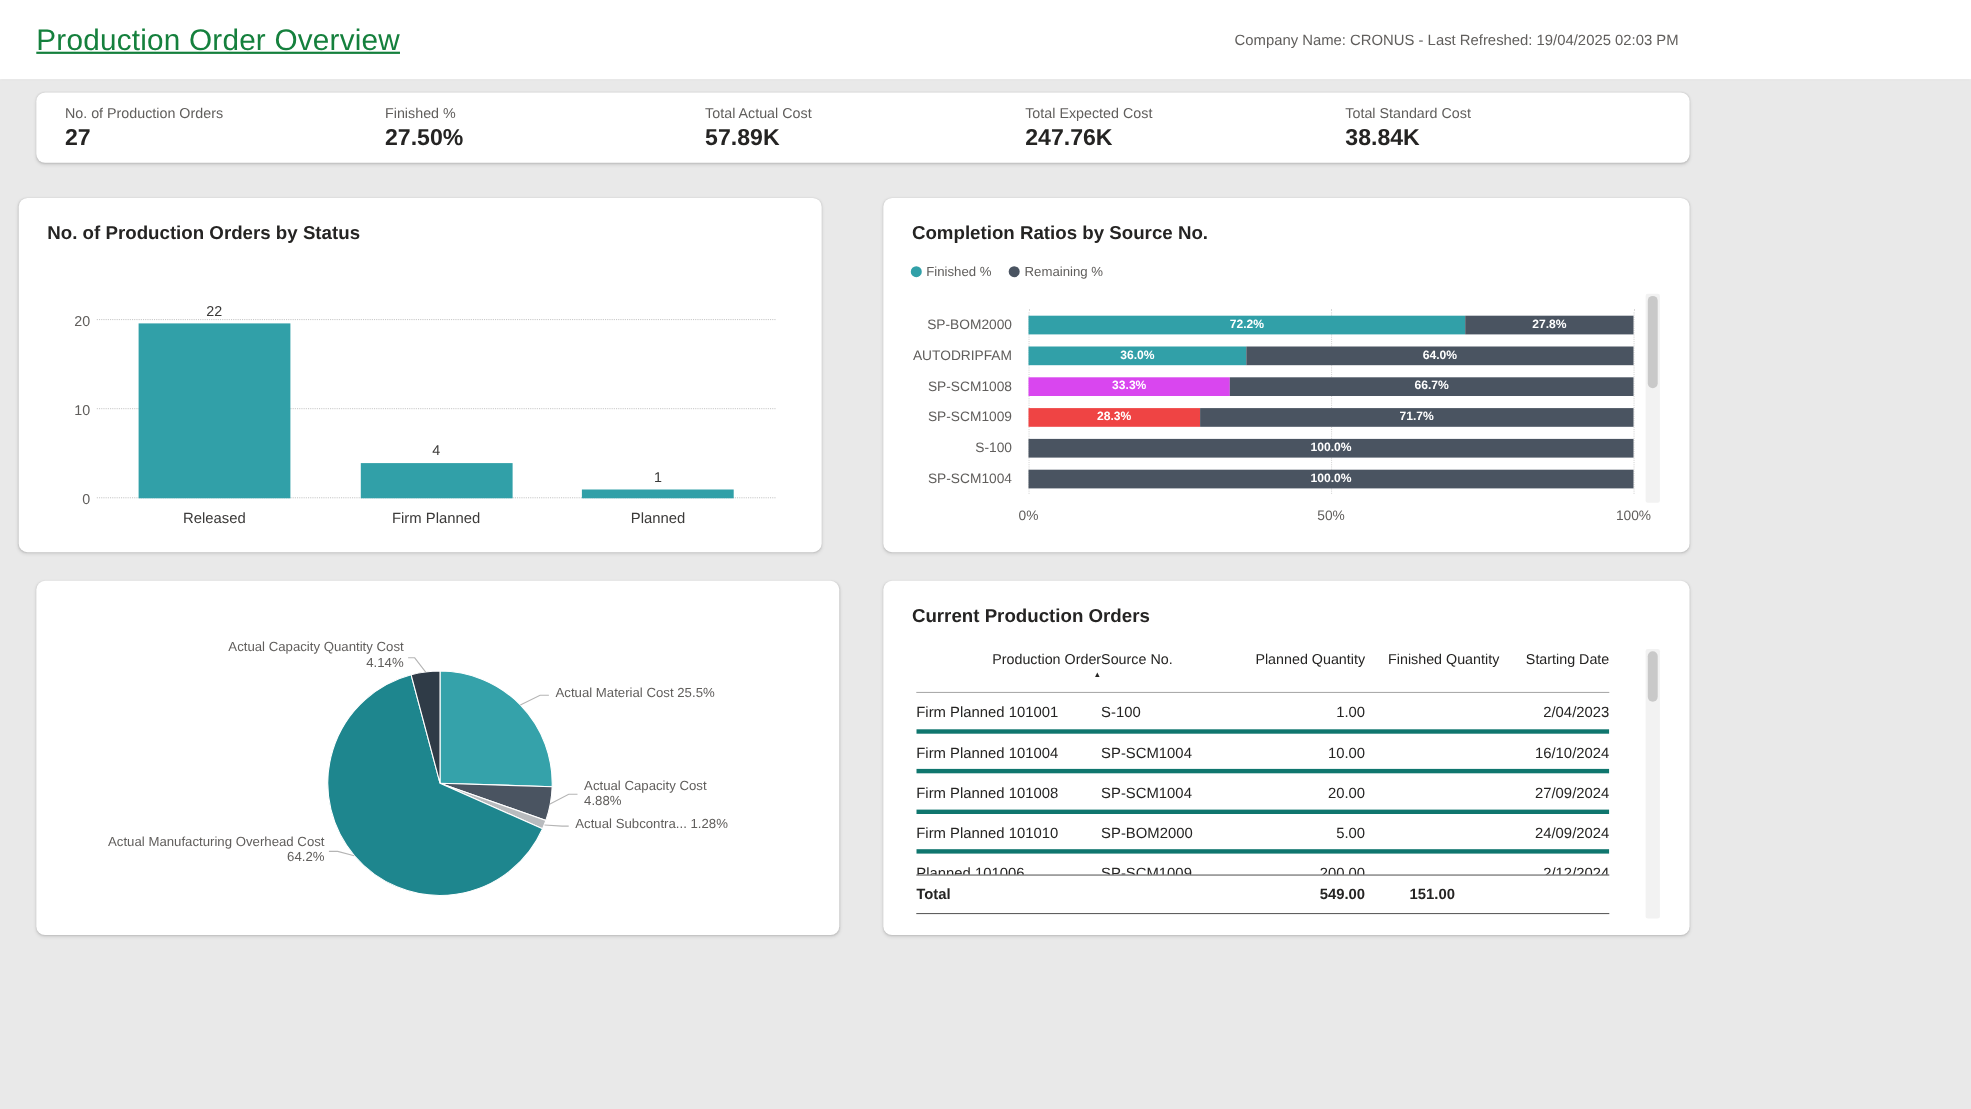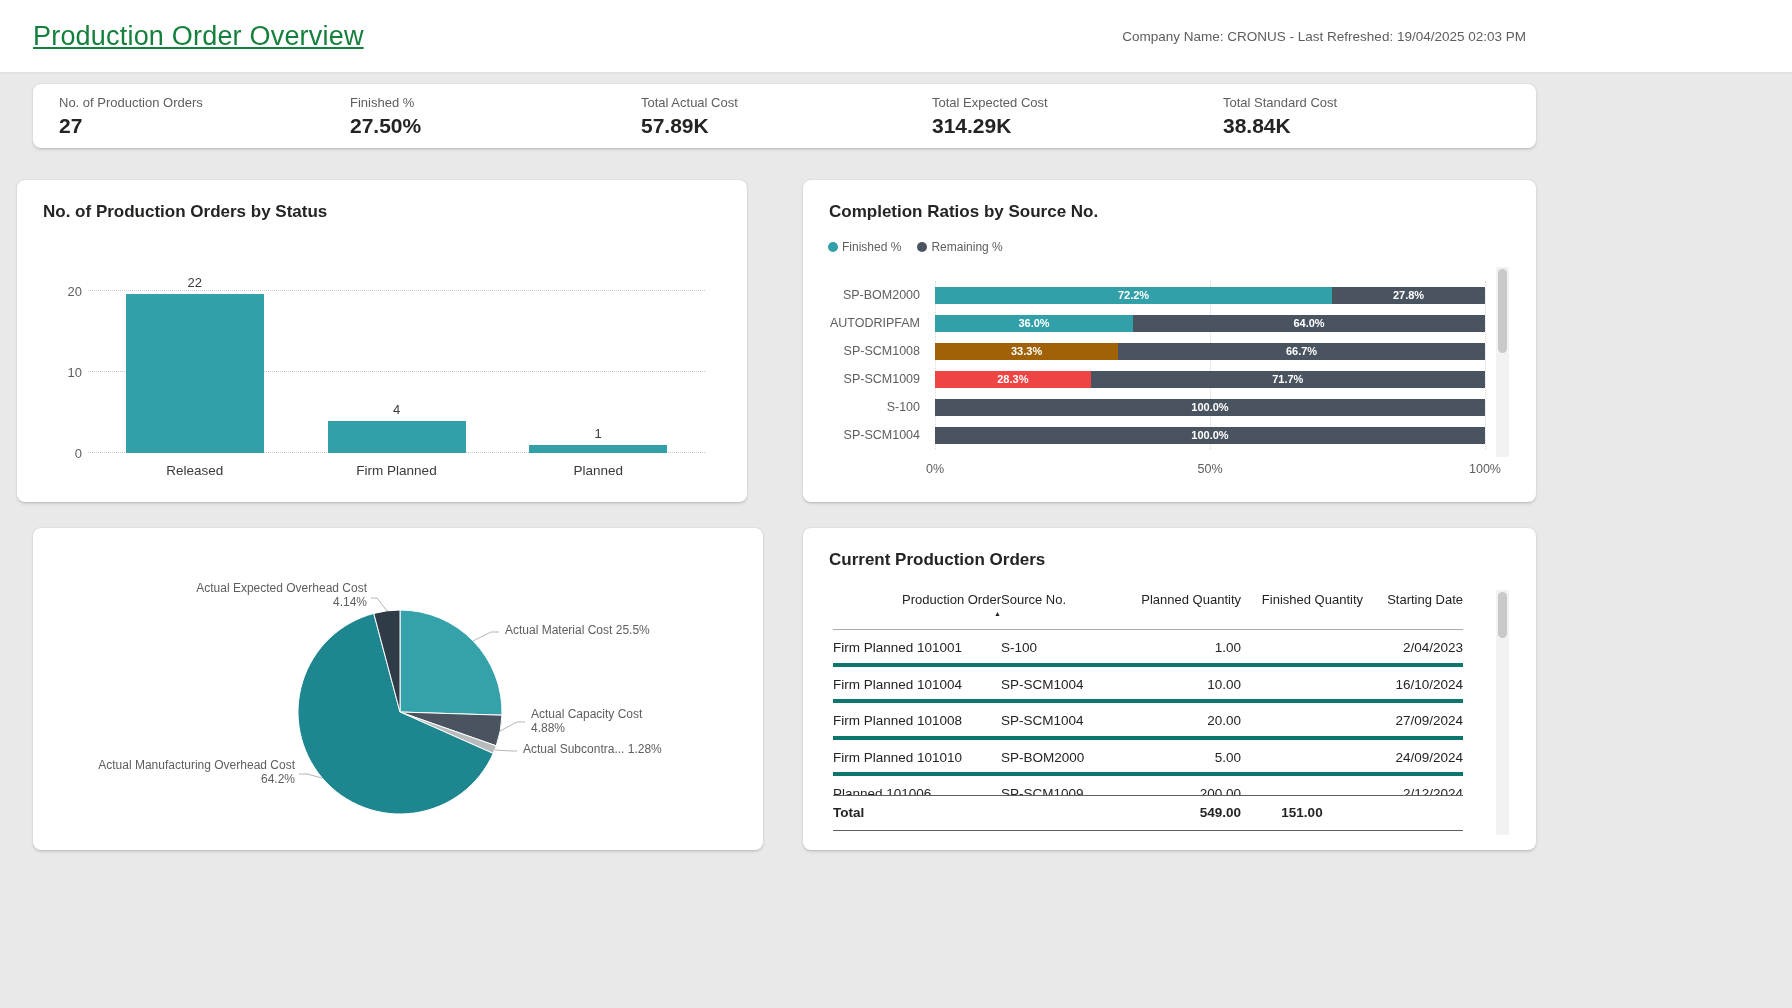--- a/index.html
+++ b/index.html
@@ -104,21 +104,21 @@
   <div class="kpi-item">
     <div class="kpi-label">Finished %</div>
     <div class="kpi-value">27.50%</div>
   </div>
   <div class="kpi-item">
     <div class="kpi-label">Total Actual Cost</div>
     <div class="kpi-value">57.89K</div>
   </div>
   <div class="kpi-item">
     <div class="kpi-label">Total Expected Cost</div>
-    <div class="kpi-value">314.29K</div>
+    <div class="kpi-value">247.76K</div>
   </div>
   <div class="kpi-item">
     <div class="kpi-label">Total Standard Cost</div>
     <div class="kpi-value">38.84K</div>
   </div>
 </div>
 
 <div class="card card-bar">
   <h2 class="card-title">No. of Production Orders by Status</h2>
   <div class="bc-plot" id="bar-plot">
@@ -184,21 +184,21 @@
             <span class="sc-seglabel">36.0%</span>
           </div>
           <div class="sc-seg" style="width: 64%; background: rgb(74, 84, 97);">
             <span class="sc-seglabel">64.0%</span>
           </div>
         </div>
       </div>
       <div class="sc-row">
         <div class="sc-cat">SP-SCM1008</div>
         <div class="sc-track">
-          <div class="sc-seg" style="width: 33.3%; background: #a16207;">
+          <div class="sc-seg" style="width: 33.3%; background: #d946ef;">
             <span class="sc-seglabel">33.3%</span>
           </div>
           <div class="sc-seg" style="width: 66.7%; background: rgb(74, 84, 97);">
             <span class="sc-seglabel">66.7%</span>
           </div>
         </div>
       </div>
       <div class="sc-row">
         <div class="sc-cat">SP-SCM1009</div>
         <div class="sc-track">
@@ -260,21 +260,21 @@
           <span>4.88%</span>
         </div>
         <div class="pie-label" style="left: 464px; top: 155px; text-align: left;">
           <span>Actual Subcontra... 1.28%</span>
         </div>
         <div class="pie-label" style="right: 444px; top: 171px; text-align: right;">
           <span>Actual Manufacturing Overhead Cost</span>
           <span>64.2%</span>
         </div>
         <div class="pie-label" style="right: 372px; top: -6px; text-align: right;">
-          <span>Actual Expected Overhead Cost</span>
+          <span>Actual Capacity Quantity Cost</span>
           <span>4.14%</span>
         </div>
       </div>
   </div>
 </div>
 
 <div class="card card-table">
   <h2 class="card-title">Current Production Orders</h2>
   <div class="tbl">
     <div class="tbl-header" id="tbl-head">

